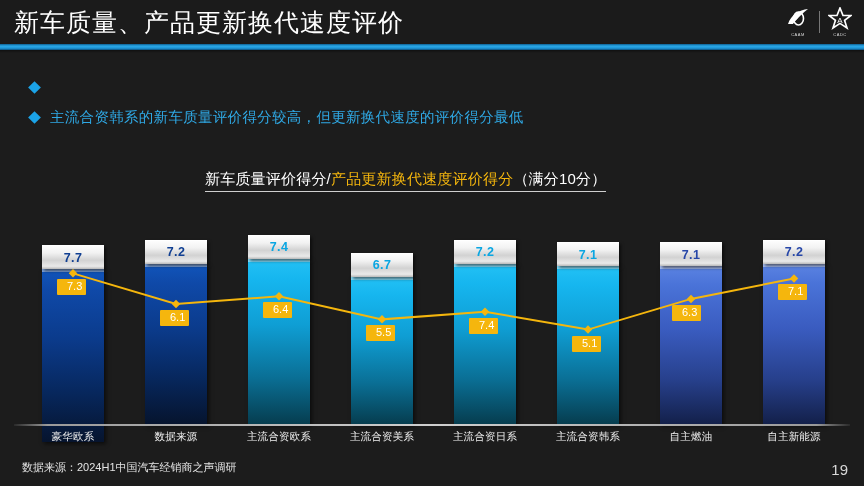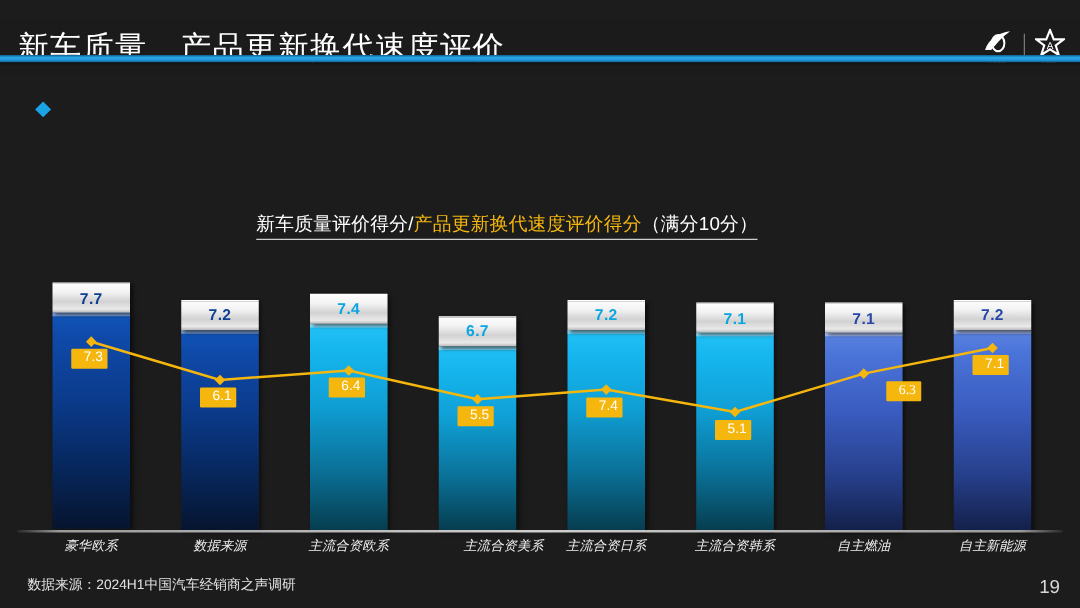--- a/index.html
+++ b/index.html
@@ -10,21 +10,21 @@
     overflow: hidden;
   }
   #slide {
     position: relative;
     width: 864px; height: 486px;
     background: #1c1c1c;
   }
 
   
   #header {
-    position: absolute; left: 0; top: 16px; width: 864px; height: 44px;
+    position: absolute; left: 0; top: 0; width: 864px; height: 44px;
     background: #1b1b1b;
   }
   #title {
     position: absolute; left: 14px; top: 4px;
     font-size: 25px; color: #ffffff; letter-spacing: 1px;
     font-weight: 400; line-height: 36px; white-space: nowrap;
   }
   #logos {
     position: absolute; right: 12px; top: 7px;
     display: flex; align-items: center; gap: 8px;
@@ -99,21 +99,21 @@
 
   
   #line-svg { position:absolute; left:0; top:0; width:864px; height:222px; }
   .pt-label {
     position:absolute; background:#f5b60d; color:#ffffff;
     font-size:11px; font-weight:500; padding:1px 4px 2px 10px;
     border-radius:1px; white-space:nowrap; line-height:13px;
   }
 
   
-  #xlabels { position:absolute; left:0; top:430px; width:864px; height:18px;font-style:italic; }
+  #xlabels { position:absolute; left:0; top:430px; width:864px; height:18px; }
   .xlab {
     position:absolute; text-align:center; font-size:10.5px; color:#efefef;
     white-space:nowrap; letter-spacing:0.2px;
   }
 
   
   #source {
     position:absolute; left:22px; top:460px;
     font-size:11px; color:#e3e3e3; white-space:nowrap;
   }
@@ -148,29 +148,33 @@
       </div>
     </div>
   </div>
   <div id="divider"></div>
   <div id="divider-shadow"></div>
 
   <div id="bullets">
     <div class="bullet">
       <span class="diamond"></span>
     </div>
+    <div class="bullet">
+      <span class="diamond"></span>
+      <span class="bullet-text">主流合资韩系的新车质量评价得分较高，但更新换代速度的评价得分最低</span>
+    </div>
   </div>
 
   <div id="chart-title">
     <span>新车质量评价得分/</span><span class="hl">产品更新换代速度评价得分</span><span>（满分10分）</span>
   </div>
 
   <div id="plot">
     <div id="bars">
-        <div class="col" style="left: 42px; width: 62px; top: 21px; height: 166px;">
+        <div class="col" style="left: 42px; width: 62px; top: 40px; height: 166px;">
           <div class="body c-navy" style="top: 24px; height: 172.886px;"></div>
           <div class="cap" style="top: 0px;">
             <span class="t-navy">7.7</span>
           </div>
         </div>
         <div class="col" style="left: 145px; width: 62px; top: 34.8987px; height: 184.101px;">
           <div class="body c-navy" style="top: 24px; height: 160.101px;"></div>
           <div class="cap" style="top: 0px;">
             <span class="t-navy">7.2</span>
           </div>
@@ -223,31 +227,31 @@
         <rect x="688" y="90.91139240506334" width="6" height="6" fill="#f5b60d" transform="rotate(45 691 93.91139240506334)"></rect>
         <rect x="791" y="70.45569620253167" width="6" height="6" fill="#f5b60d" transform="rotate(45 794 73.45569620253167)"></rect>
       </svg>
     <div id="pt-labels">
         <div class="pt-label" style="left: 57px; top: 74.3418px;">7.3</div>
         <div class="pt-label" style="left: 160px; top: 105.025px;">6.1</div>
         <div class="pt-label" style="left: 263px; top: 97.3544px;">6.4</div>
         <div class="pt-label" style="left: 366px; top: 120.367px;">5.5</div>
         <div class="pt-label" style="left: 469px; top: 112.696px;">7.4</div>
         <div class="pt-label" style="left: 572px; top: 130.595px;">5.1</div>
-        <div class="pt-label" style="left: 709px; top: 99.9114px; font-family: Liberation Serif, serif;">6.3</div>
+        <div class="pt-label" style="left: 672px; top: 99.9114px;">6.3</div>
         <div class="pt-label" style="left: 778px; top: 79.4557px;">7.1</div>
       </div>
   </div>
 
   <div id="axis-line"></div>
   <div id="xlabels">
       <div class="xlab" style="left: 20px; width: 106px;">豪华欧系</div>
       <div class="xlab" style="left: 123px; width: 106px;">数据来源</div>
       <div class="xlab" style="left: 226px; width: 106px;">主流合资欧系</div>
-      <div class="xlab" style="left: 329px; width: 106px; text-align: right;">主流合资美系</div>
+      <div class="xlab" style="left: 329px; width: 106px;">主流合资美系</div>
       <div class="xlab" style="left: 432px; width: 106px;">主流合资日系</div>
       <div class="xlab" style="left: 535px; width: 106px;">主流合资韩系</div>
       <div class="xlab" style="left: 638px; width: 106px;">自主燃油</div>
       <div class="xlab" style="left: 741px; width: 106px;">自主新能源</div>
     </div>
 
   <div id="source">数据来源：2024H1中国汽车经销商之声调研</div>
   <div id="pageno">19</div>
 </div>
 

